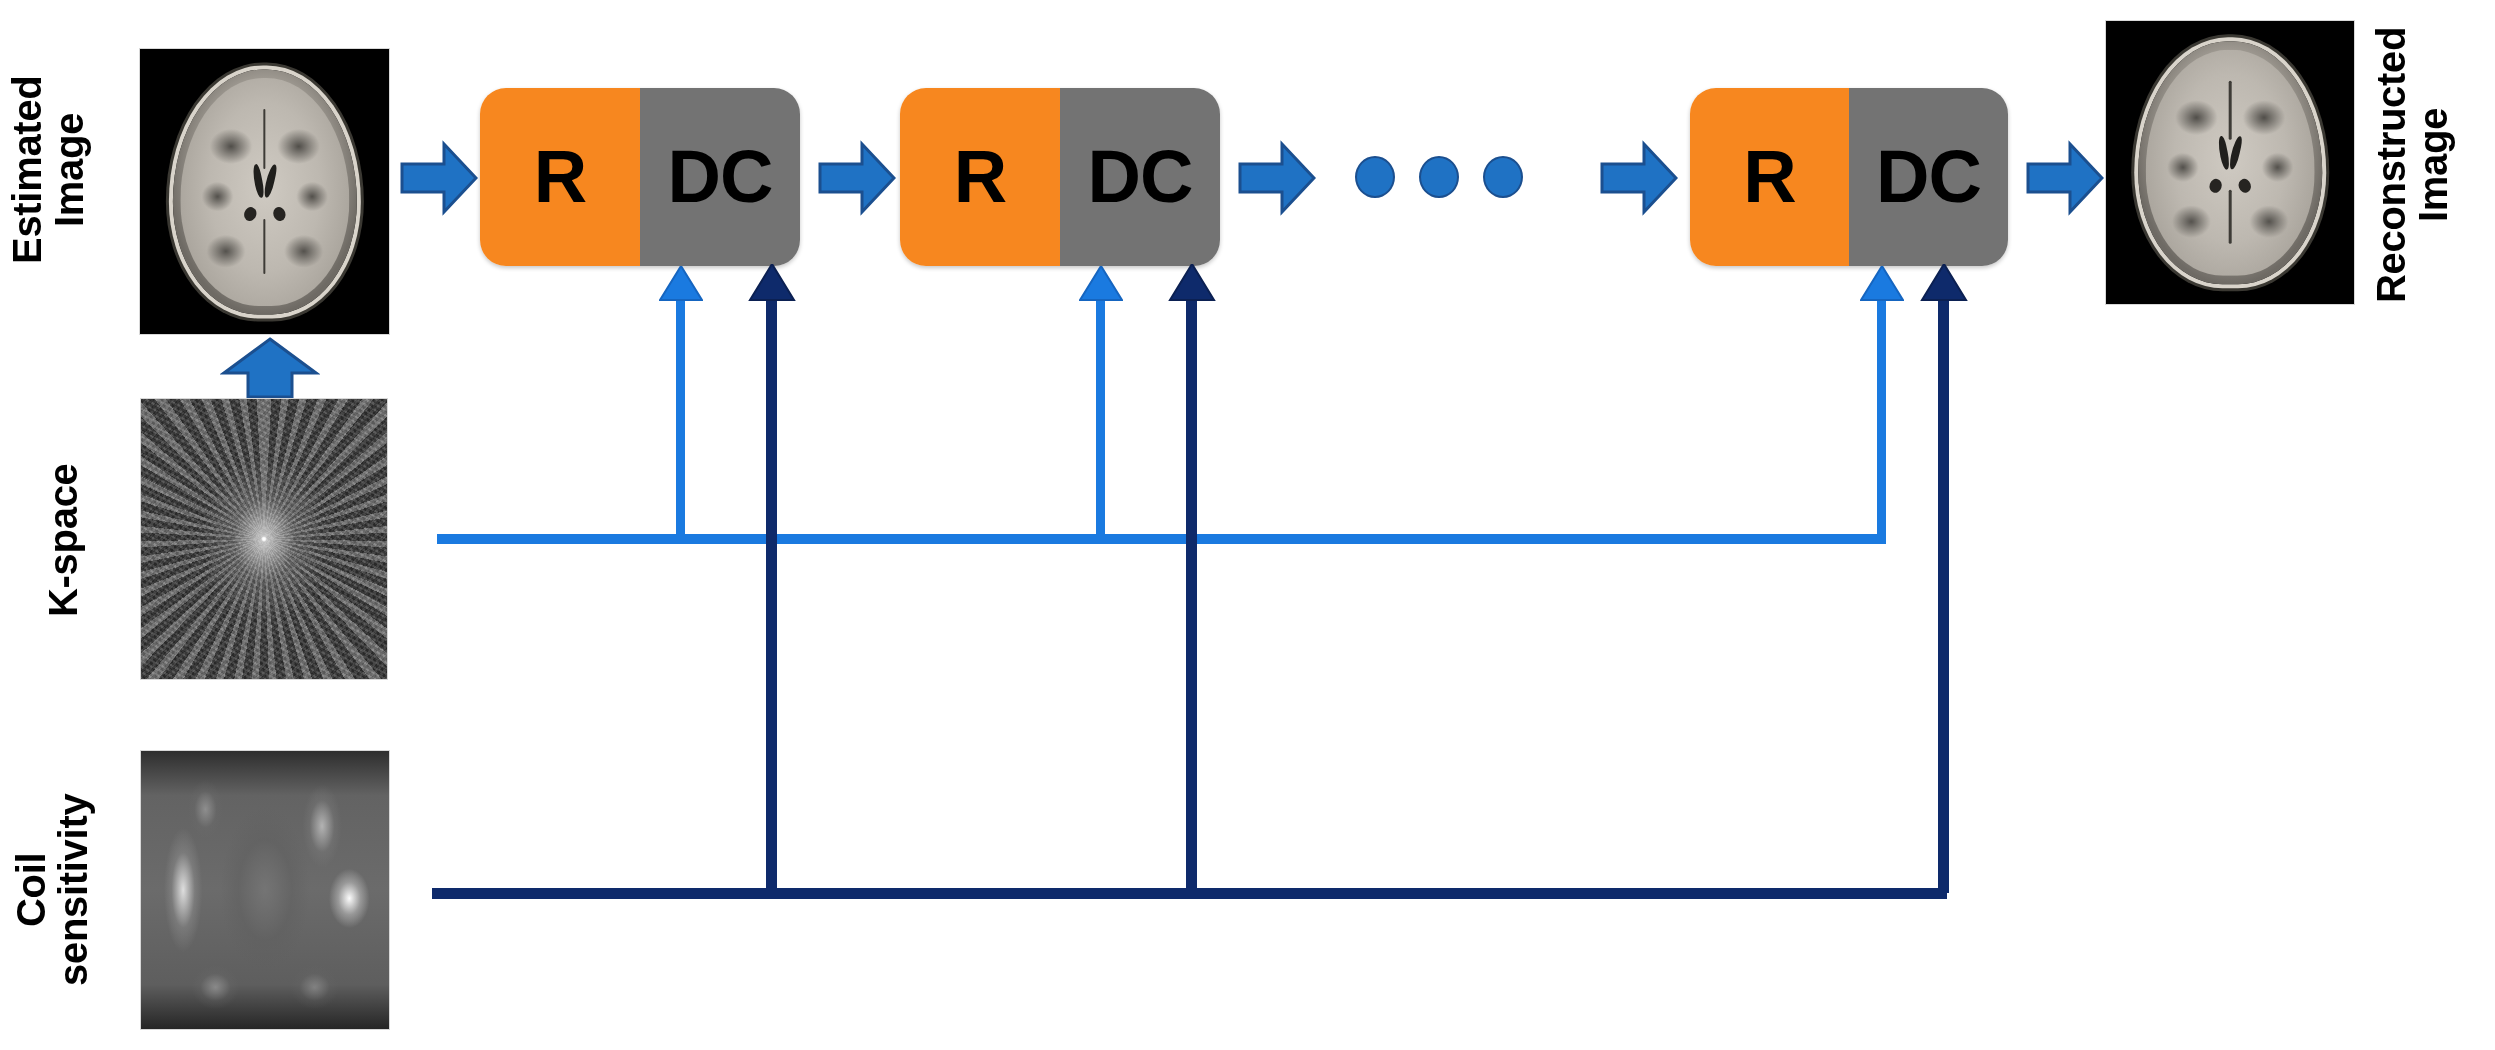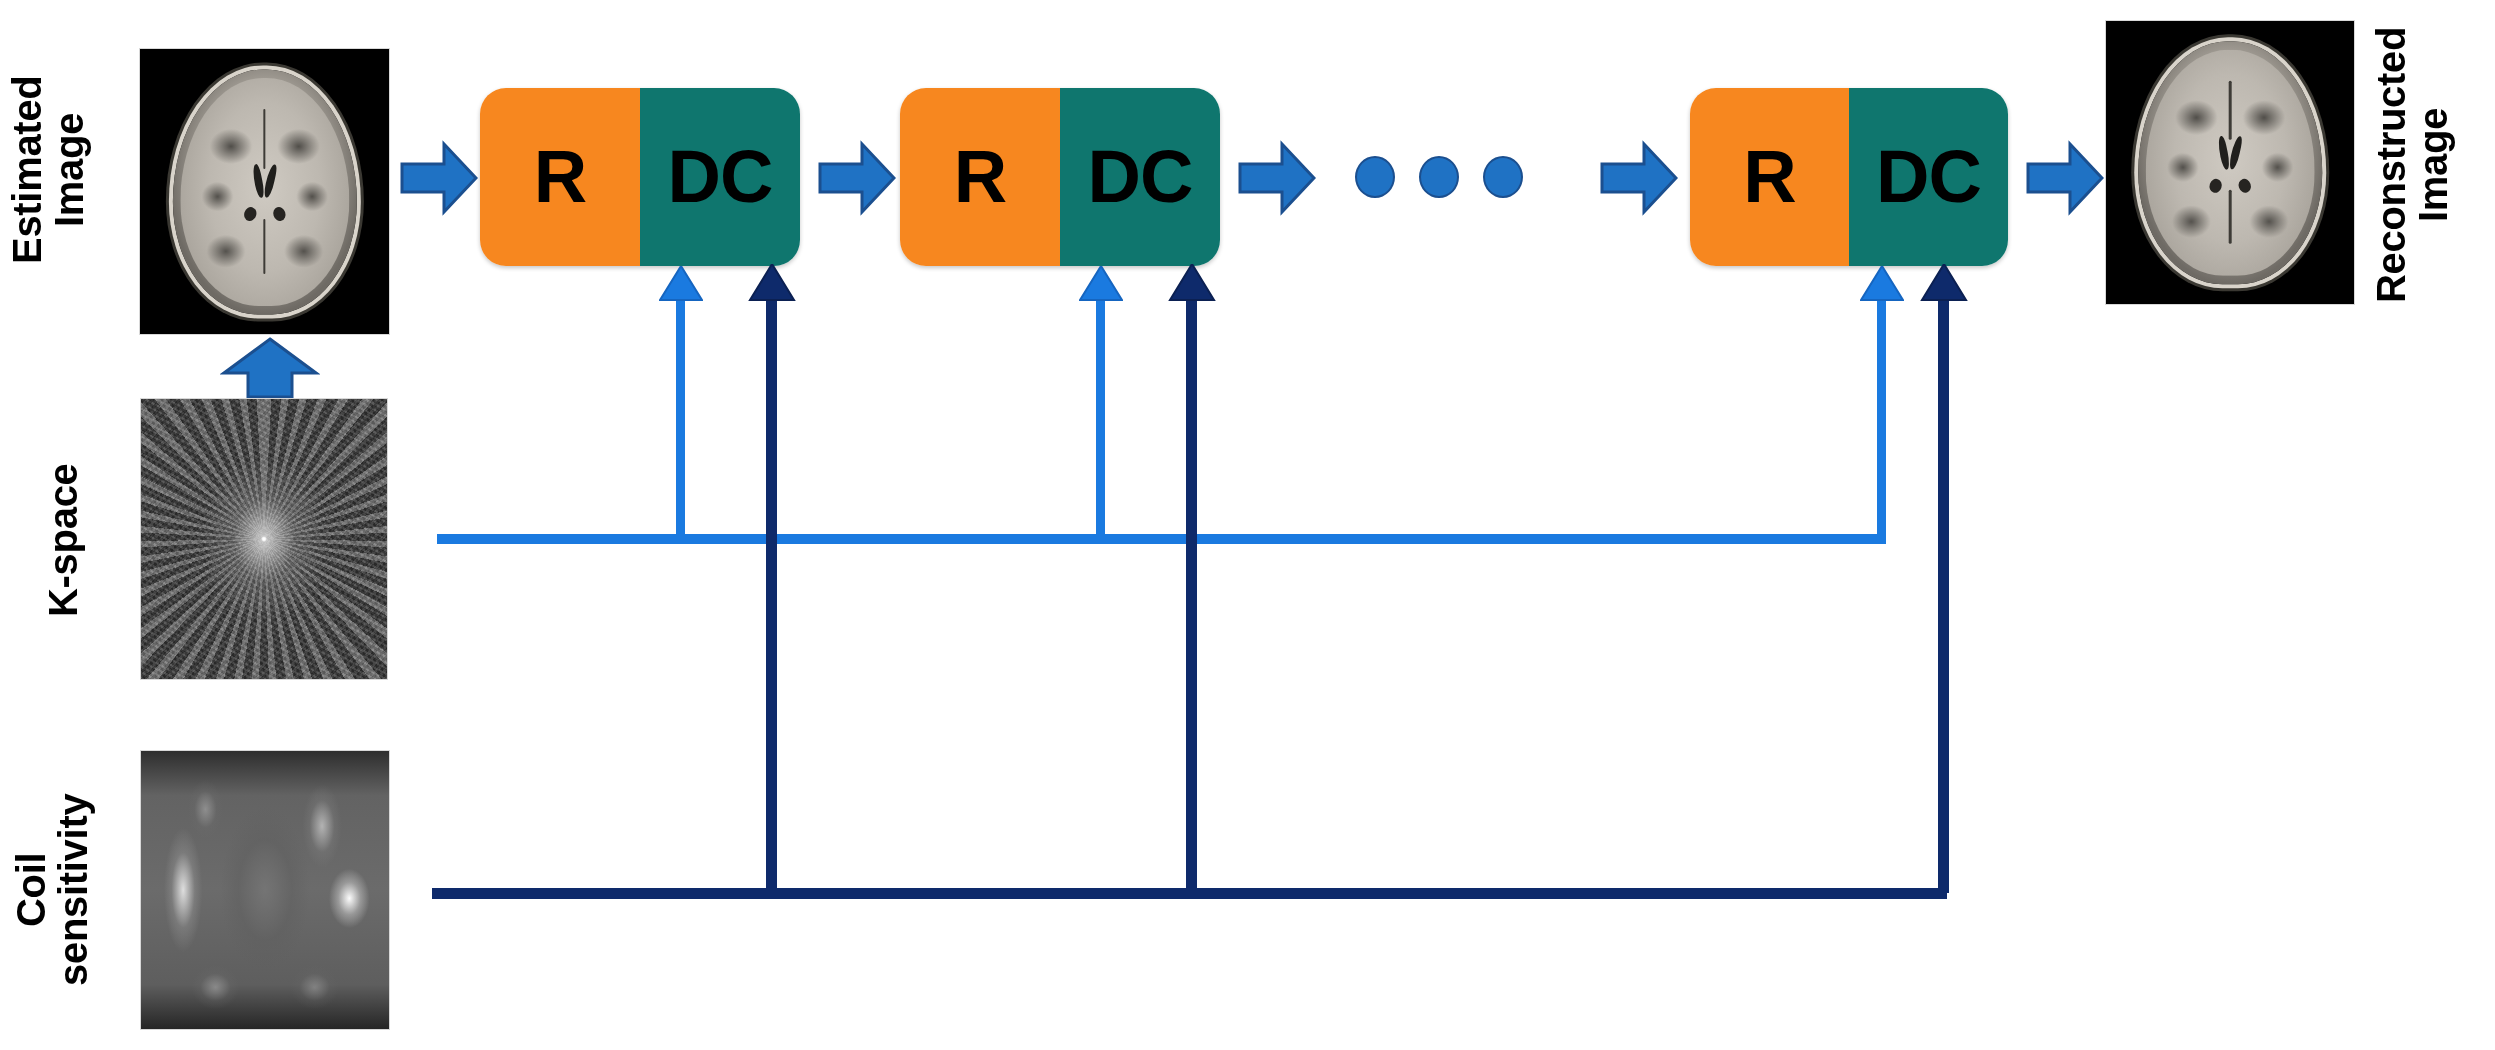--- a/index.html
+++ b/index.html
@@ -163,21 +163,21 @@
     display: flex;
     align-items: center;
     justify-content: center;
     font-weight: bold;
     color: #000000;
     font-size: 74px;
     line-height: 1;
     letter-spacing: -1px;
   }
   .block-half.r  { background: #F7871F; }
-  .block-half.dc { background: #0f766e; text-align: center; }
+  .block-half.dc { background: #737373; text-align: center; }
 
   
   .flow-arrow { position: absolute; }
   .dots-group { position: absolute; display: flex; gap: 24px; align-items: center; }
   .dot {
     width: 40px;
     height: 42px;
     border-radius: 50%;
     background: #1F72C4;
     border: 2px solid #1b4f8f;

